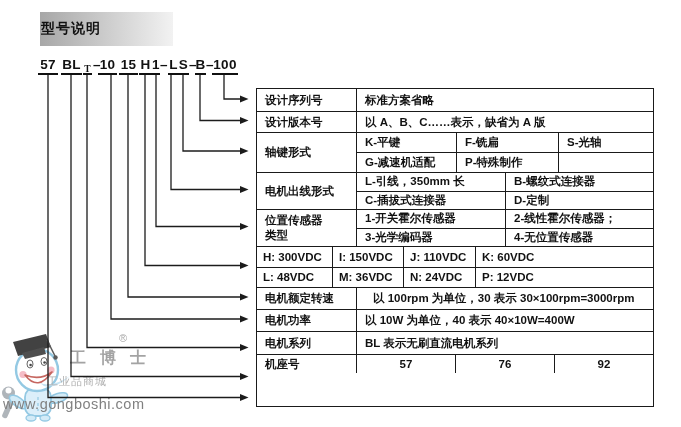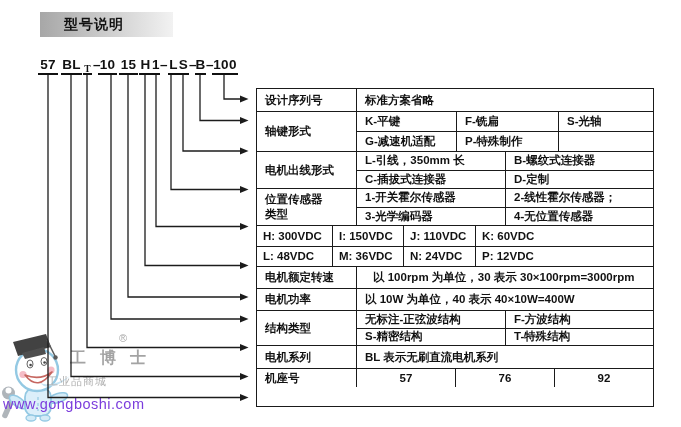--- a/index.html
+++ b/index.html
@@ -1,23 +1,23 @@
 <!DOCTYPE html>
 <html><head>
 <meta charset="utf-8">
 <style>
   html,body{margin:0;padding:0;background:#ffffff;}
   body{width:681px;height:427px;position:relative;font-family:"Liberation Sans",sans-serif;-webkit-font-smoothing:antialiased;}
   .canvas{position:absolute;left:0;top:0;width:681px;height:427px;background:#fff;overflow:hidden;}
 
   
   .header-tab{
-    position:absolute;left:40px;top:12px;width:133px;height:25px;
+    position:absolute;left:40px;top:12px;width:133px;height:34px;
     background:linear-gradient(to right,#a7a7a7,#f2f2f2);
-    display:flex;align-items:center;padding-left:24px;box-sizing:border-box;
+    display:flex;align-items:center;padding-left:1px;box-sizing:border-box;
     z-index:3;
   }
   .header-tab span{font-size:14px;font-weight:700;color:#111;letter-spacing:1px;}
 
   
   .code{position:absolute;left:0;top:0;z-index:4;}
   .tok{
     position:absolute;top:56px;height:17px;line-height:17px;box-sizing:content-box;
     text-align:center;font-weight:700;font-size:13.5px;color:#111;letter-spacing:.3px;
     white-space:nowrap;
@@ -53,21 +53,21 @@
   .t-cell.br{border-right:1px solid #1a1a1a;}
   .t-cell.ctr{justify-content:center;padding-left:0;}
   .t-cell.tight{padding-left:6px;}
 
   
   .watermark{position:absolute;left:0;top:325px;width:170px;height:102px;z-index:1;opacity:.9;}
   .wm-r{position:absolute;left:119px;top:7px;font-size:11px;color:#9e9e9e;}
   .wm-name{position:absolute;left:70px;top:23px;font-size:16px;font-weight:700;color:#9a9a9a;
            font-family:"Liberation Serif",serif;letter-spacing:5px;white-space:nowrap;}
   .wm-sub{position:absolute;left:47px;top:49px;font-size:11px;color:#a8a8a8;letter-spacing:1px;white-space:nowrap;}
-  .wm-url{position:absolute;left:3px;top:71px;font-size:14.5px;color:#6d28d9;letter-spacing:.5px;white-space:nowrap;}
+  .wm-url{position:absolute;left:3px;top:71px;font-size:14.5px;color:#737373;letter-spacing:.5px;white-space:nowrap;}
   .wm-swoosh{position:absolute;left:36px;top:44px;}
 </style>
 </head>
 <body>
 
 <div class="canvas">
 
   <div class="header-tab">
     <span>型号说明</span>
   </div>
@@ -119,20 +119,30 @@
       <div class="t-row" style="height: 22px;">
         <div class="t-label">
           <div>设计序列号</div>
         </div>
         <div class="t-content">
           <div class="t-subrow">
             <div class="t-cell" style="flex: 1 1 0px;">标准方案省略</div>
           </div>
         </div>
       </div>
+      <div class="t-row" style="height: 21px;">
+        <div class="t-label">
+          <div>设计版本号</div>
+        </div>
+        <div class="t-content">
+          <div class="t-subrow">
+            <div class="t-cell" style="flex: 1 1 0px;">以 A、B、C……表示，缺省为 A 版</div>
+          </div>
+        </div>
+      </div>
       <div class="t-row" style="height: 40px;">
         <div class="t-label">
           <div>轴键形式</div>
         </div>
         <div class="t-content">
           <div class="t-subrow">
             <div class="t-cell br" style="flex: 0 0 100px;">K-平键</div>
             <div class="t-cell br" style="flex: 0 0 102px;">F-铣扁</div>
             <div class="t-cell" style="flex: 1 1 0px;">S-光轴</div>
           </div>
@@ -200,35 +210,20 @@
           </div>
         </div>
       </div>
       <div class="t-row" style="height: 22px;">
         <div class="t-label">
           <div>电机功率</div>
         </div>
         <div class="t-content">
           <div class="t-subrow">
             <div class="t-cell" style="flex: 1 1 0px;">以 10W 为单位，40 表示 40×10W=400W</div>
-          </div>
-        </div>
-      </div>
-      <div class="t-row" style="height: 35px;">
-        <div class="t-label">
-          <div>结构类型</div>
-        </div>
-        <div class="t-content">
-          <div class="t-subrow">
-            <div class="t-cell br" style="flex: 0 0 149px;">无标注-正弦波结构</div>
-            <div class="t-cell" style="flex: 1 1 0px;">F-方波结构</div>
-          </div>
-          <div class="t-subrow">
-            <div class="t-cell br" style="flex: 0 0 149px;">S-精密结构</div>
-            <div class="t-cell" style="flex: 1 1 0px;">T-特殊结构</div>
           </div>
         </div>
       </div>
       <div class="t-row" style="height: 23px;">
         <div class="t-label">
           <div>电机系列</div>
         </div>
         <div class="t-content">
           <div class="t-subrow">
             <div class="t-cell" style="flex: 1 1 0px;">BL 表示无刷直流电机系列</div>

